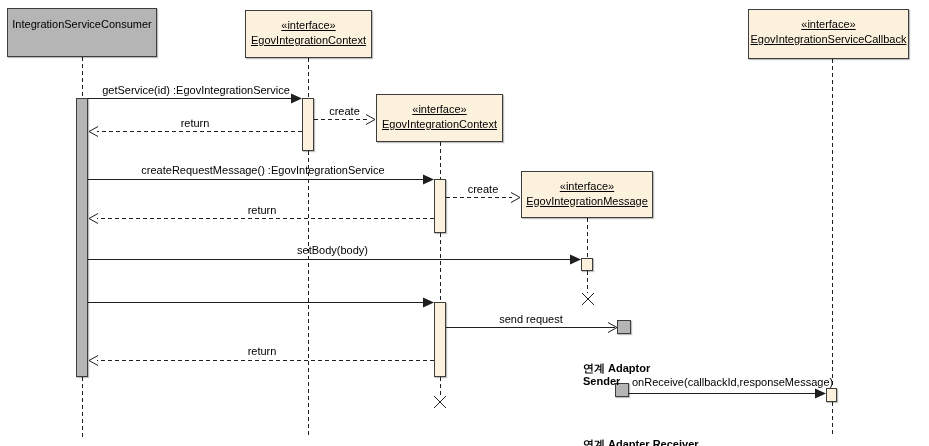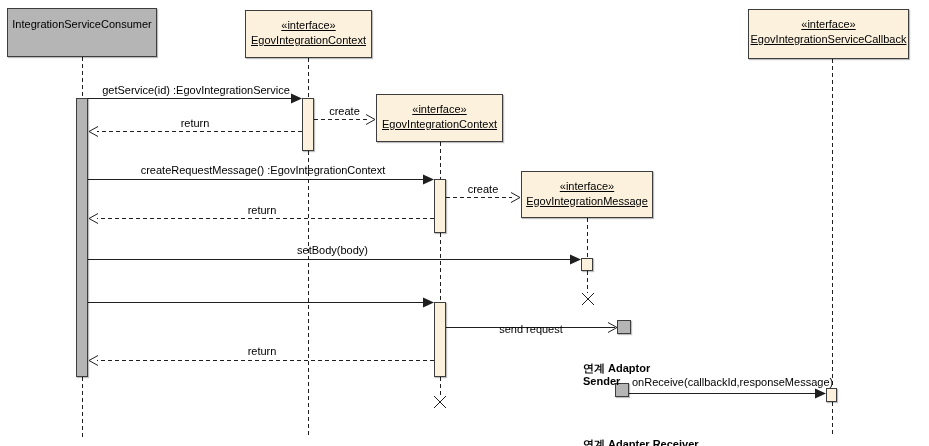--- a/index.html
+++ b/index.html
@@ -143,25 +143,25 @@
   <div class="activation" style="left:434px;top:302px;width:12px;height:75px;"></div>
   <div class="activation" style="left:581px;top:258px;width:12px;height:13px;"></div>
   <div class="activation" style="left:826px;top:388px;width:11px;height:14px;"></div>
 
   <div class="entity" style="left:617px;top:320px;"></div>
   <div class="entity" style="left:615px;top:383px;"></div>
 
   <div class="msg-label" style="left:90px;top:84px;width:212px;">getService(id) :EgovIntegrationService</div>
   <div class="msg-label" style="left:314px;top:105px;width:61px;">create</div>
   <div class="msg-label" style="left:160px;top:117px;width:70px;">return</div>
-  <div class="msg-label" style="left:92px;top:164px;width:342px;">createRequestMessage() :EgovIntegrationContext</div>
+  <div class="msg-label" style="left:92px;top:164px;width:342px;">createRequestMessage() :EgovIntegrationService</div>
   <div class="msg-label" style="left:452px;top:183px;width:62px;">create</div>
   <div class="msg-label" style="left:227px;top:204px;width:70px;">return</div>
   <div class="msg-label" style="left:275px;top:244px;width:115px;">setBody(body)</div>
-  <div class="msg-label" style="left:481px;top:323px;width:100px;">send request</div>
+  <div class="msg-label" style="left:481px;top:313px;width:100px;">send request</div>
   <div class="msg-label" style="left:227px;top:345px;width:70px;">return</div>
   <div class="msg-label" style="left:632px;top:376px;width:196px;">onReceive(callbackId,responseMessage)</div>
 
   <div class="node-label" style="left:583px;top:338px;margin-top:24px;">
     <div>연계 Adaptor</div>
     <div>Sender</div>
   </div>
   <div class="node-label" style="left:583px;top:402px;margin-top:36px;">연계 Adapter Receiver</div>
 
 </div>

